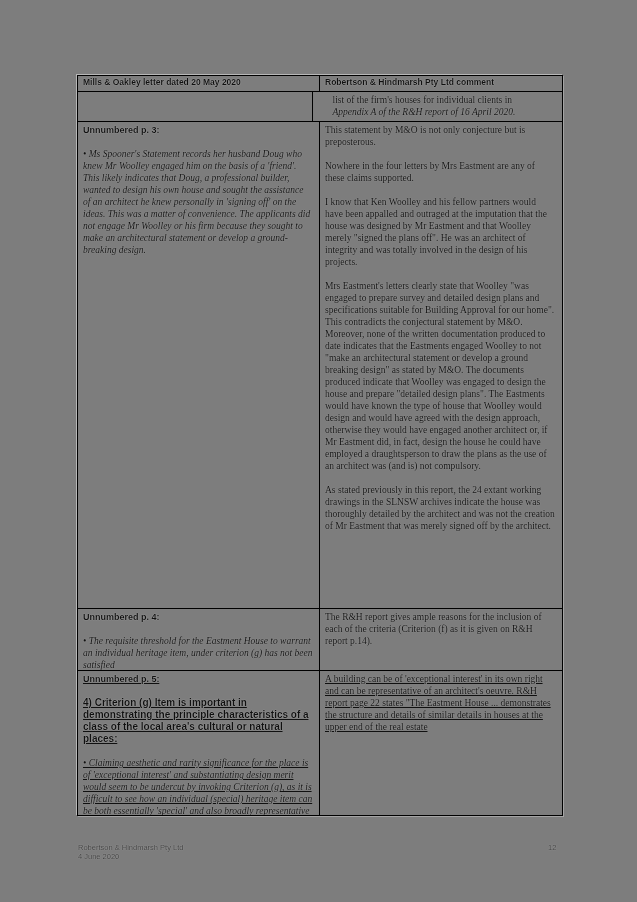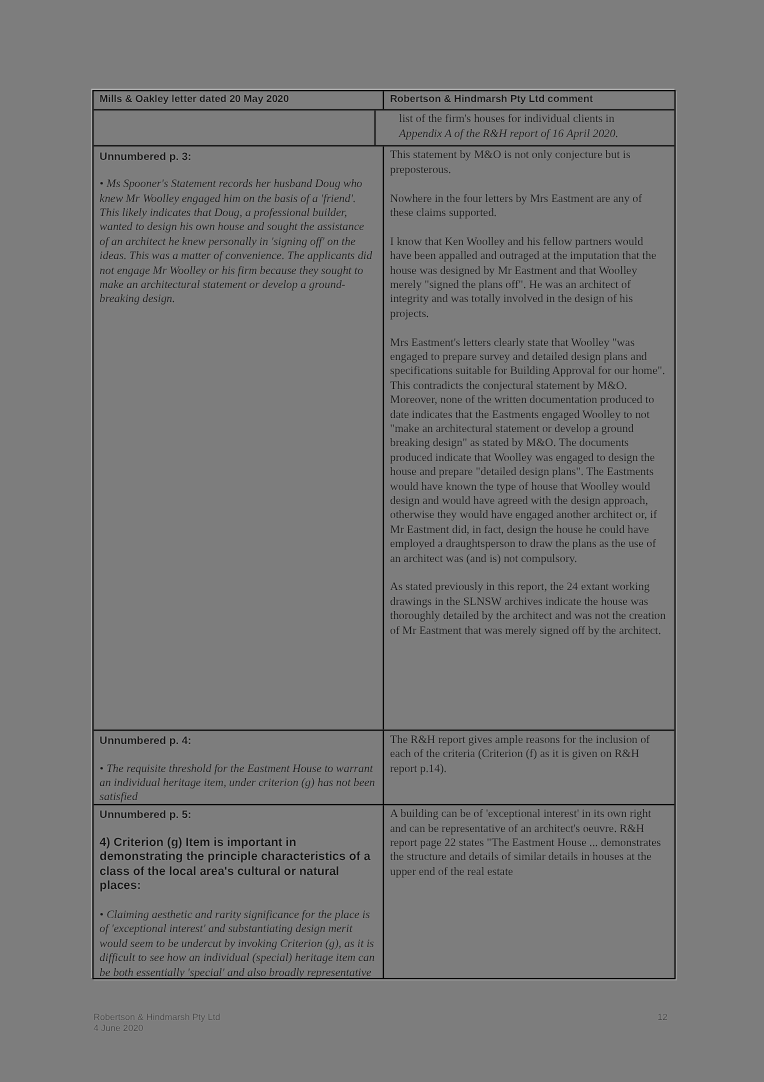--- a/index.html
+++ b/index.html
@@ -43,21 +43,21 @@
     text-shadow:0 0 1px rgba(255,255,255,.65);
   }
   .subheading{
     font-family:"Liberation Sans", sans-serif;
     font-weight:bold;font-size:10px;line-height:12px;
     margin:0 0 12px 0;
     text-shadow:0 0 1px rgba(255,255,255,.65);
   }
   .row-main{height:487px;}
   .row-c{height:62px;}
-  .row-d{height:145px;}
+  .row-d{height:145px;text-decoration:underline;}
   .rp-offset{margin-top:17px;}
   .rp-offset-big{margin-top:45px;}
   .footer{
     position:absolute;left:78px;top:843px;
     font-family:"Liberation Sans", sans-serif;
     font-size:7.5px;line-height:9px;color:#3c3c3c;
     text-shadow:0 0 1px rgba(255,255,255,.5);
   }
   .page-num{
     position:absolute;left:548px;top:843px;

